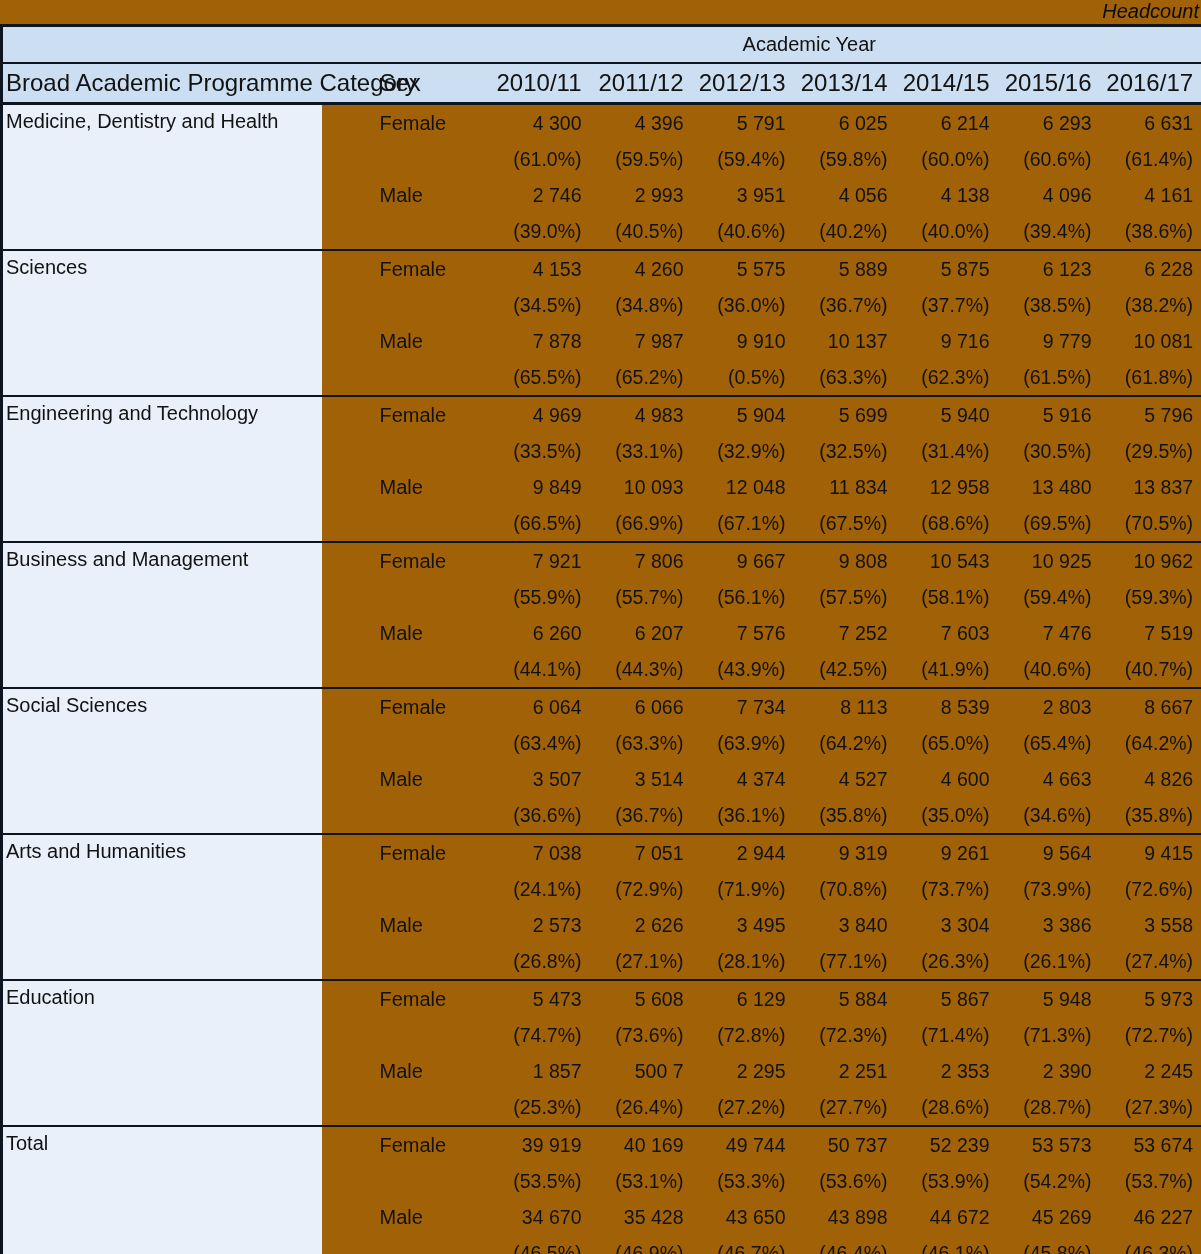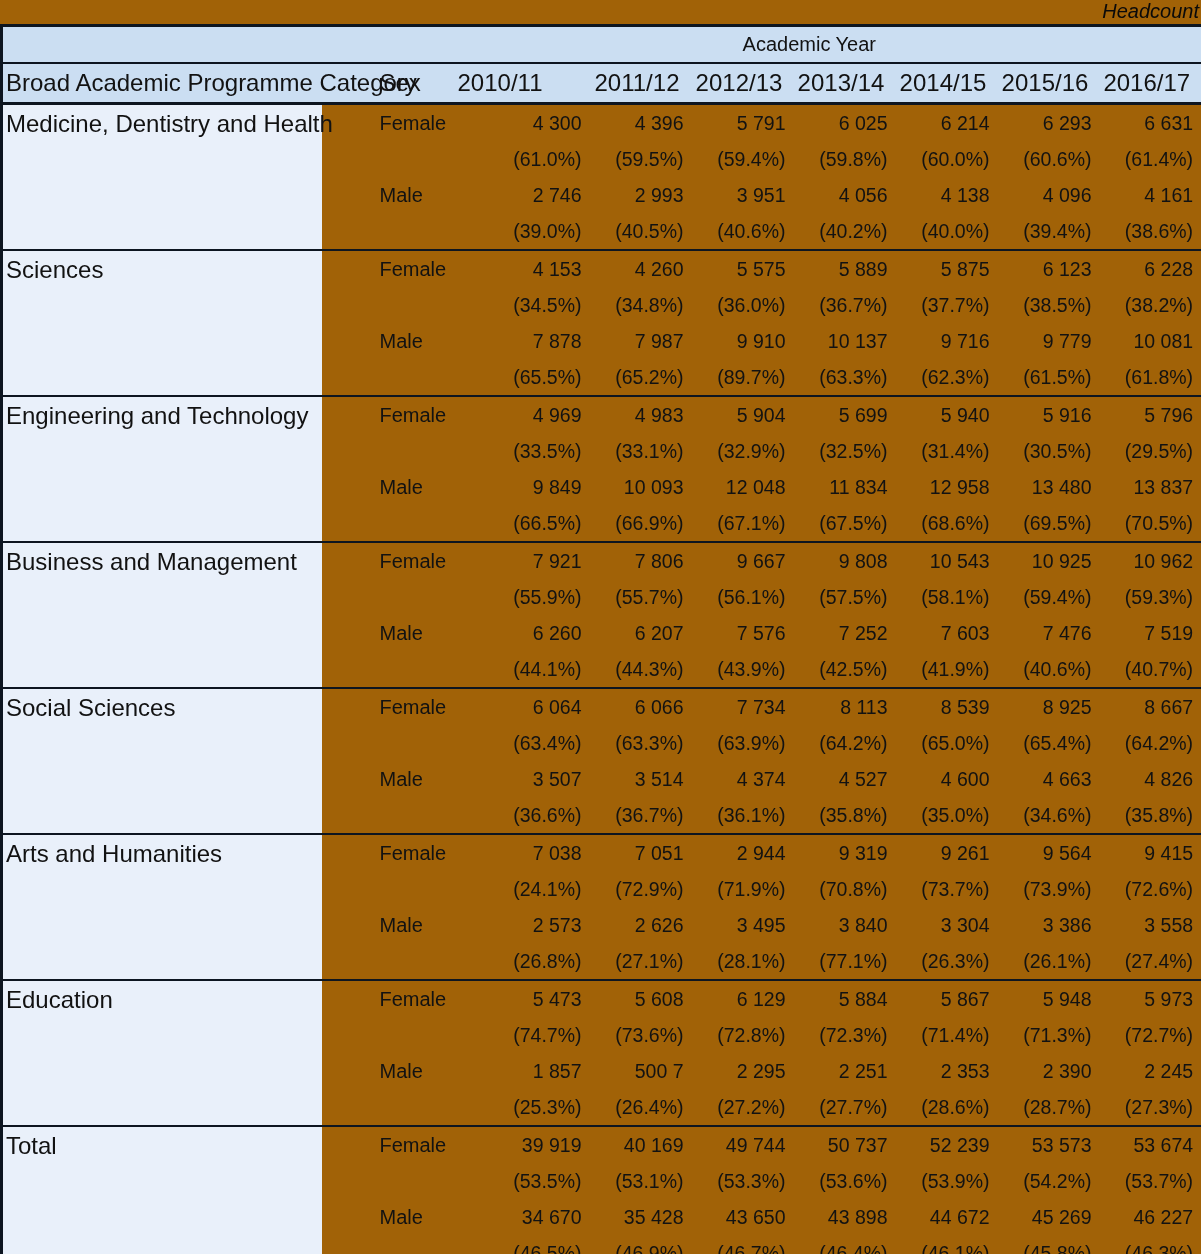--- a/index.html
+++ b/index.html
@@ -53,32 +53,32 @@
     border-bottom: 3px solid var(--border);
     height: 36px;
     font-weight: normal;
     font-size: 24px;
     vertical-align: middle;
     white-space: nowrap;
     overflow: visible;
   }
   th.cat-h { text-align: left; padding-left: 3px; }
   th.sex-h { text-align: left; padding-left: 58px; }
-  th.yr { padding-right: 8px; }
+  th.yr { text-align: right; padding-right: 8px; }
 
   
   tbody.block { border-top: 2px solid var(--border); }
   tbody.block:first-of-type { border-top: none; }
   td { white-space: nowrap; }
   td.cat {
     background: var(--cat-bg);
     vertical-align: top;
     text-align: left;
     padding: 5px 2px 0 3px;
-    font-size: 24px;
+    font-size: 20px;
     overflow: visible;
   }
   td.sex {
     text-align: left;
     padding-left: 58px;
     vertical-align: middle;
     height: 34px;
     font-size: 20px;
     margin-left: 7px;
   }
@@ -196,21 +196,21 @@
           <td class="num">9 910</td>
           <td class="num">10 137</td>
           <td class="num">9 716</td>
           <td class="num">9 779</td>
           <td class="num">10 081</td>
         </tr>
         <tr>
           <td class="sex"></td>
           <td class="num">(65.5%)</td>
           <td class="num">(65.2%)</td>
-          <td class="num">(89.7%)</td>
+          <td class="num">(0.5%)</td>
           <td class="num">(63.3%)</td>
           <td class="num">(62.3%)</td>
           <td class="num">(61.5%)</td>
           <td class="num">(61.8%)</td>
         </tr>
       </tbody>
       <tbody class="block">
         <tr>
           <td class="cat" rowspan="4">Engineering and Technology</td>
           <td class="sex">Female</td>
@@ -298,21 +298,21 @@
       </tbody>
       <tbody class="block">
         <tr>
           <td class="cat" rowspan="4">Social Sciences</td>
           <td class="sex">Female</td>
           <td class="num">6 064</td>
           <td class="num">6 066</td>
           <td class="num">7 734</td>
           <td class="num">8 113</td>
           <td class="num">8 539</td>
-          <td class="num">8 925</td>
+          <td class="num">2 803</td>
           <td class="num">8 667</td>
         </tr>
         <tr>
           <td class="sex"></td>
           <td class="num">(63.4%)</td>
           <td class="num">(63.3%)</td>
           <td class="num">(63.9%)</td>
           <td class="num">(64.2%)</td>
           <td class="num">(65.0%)</td>
           <td class="num">(65.4%)</td>

